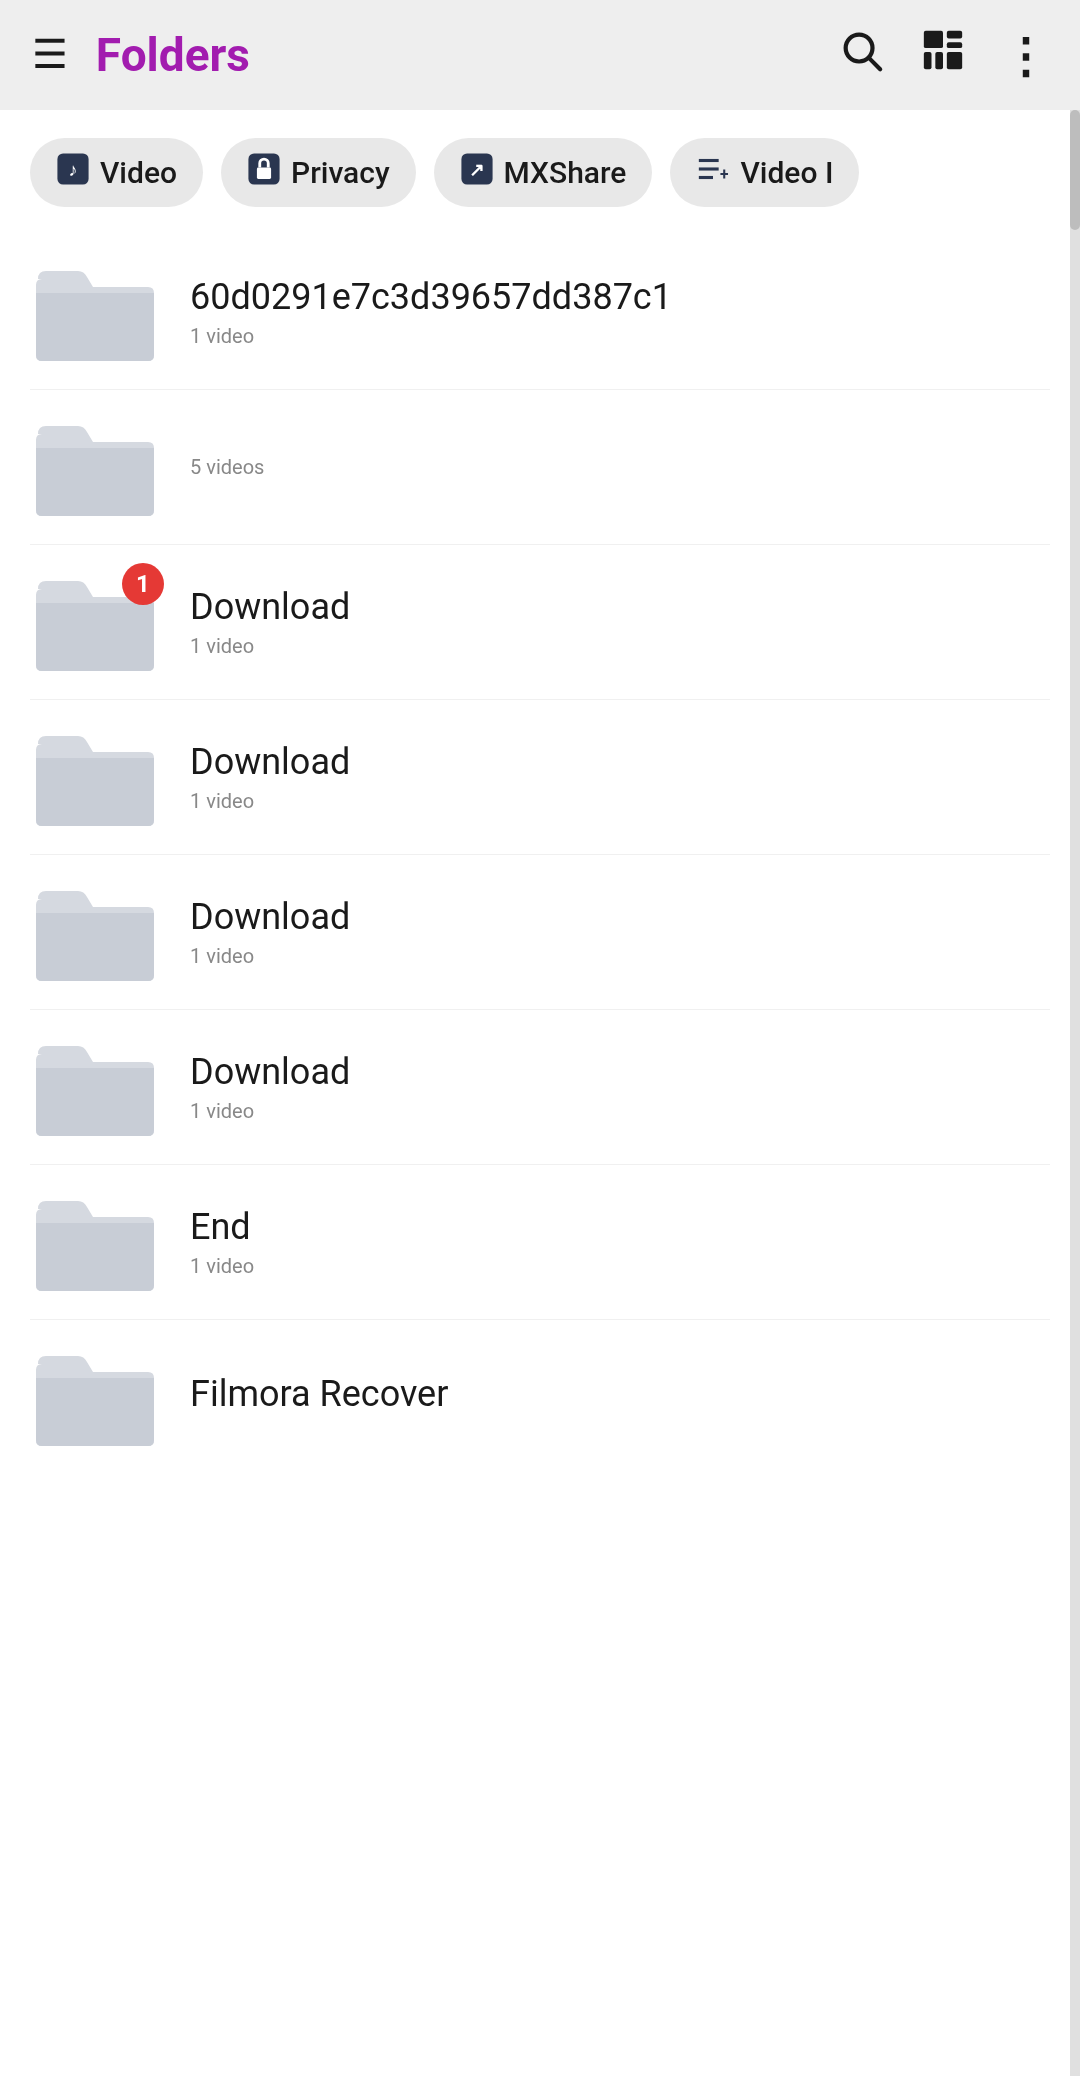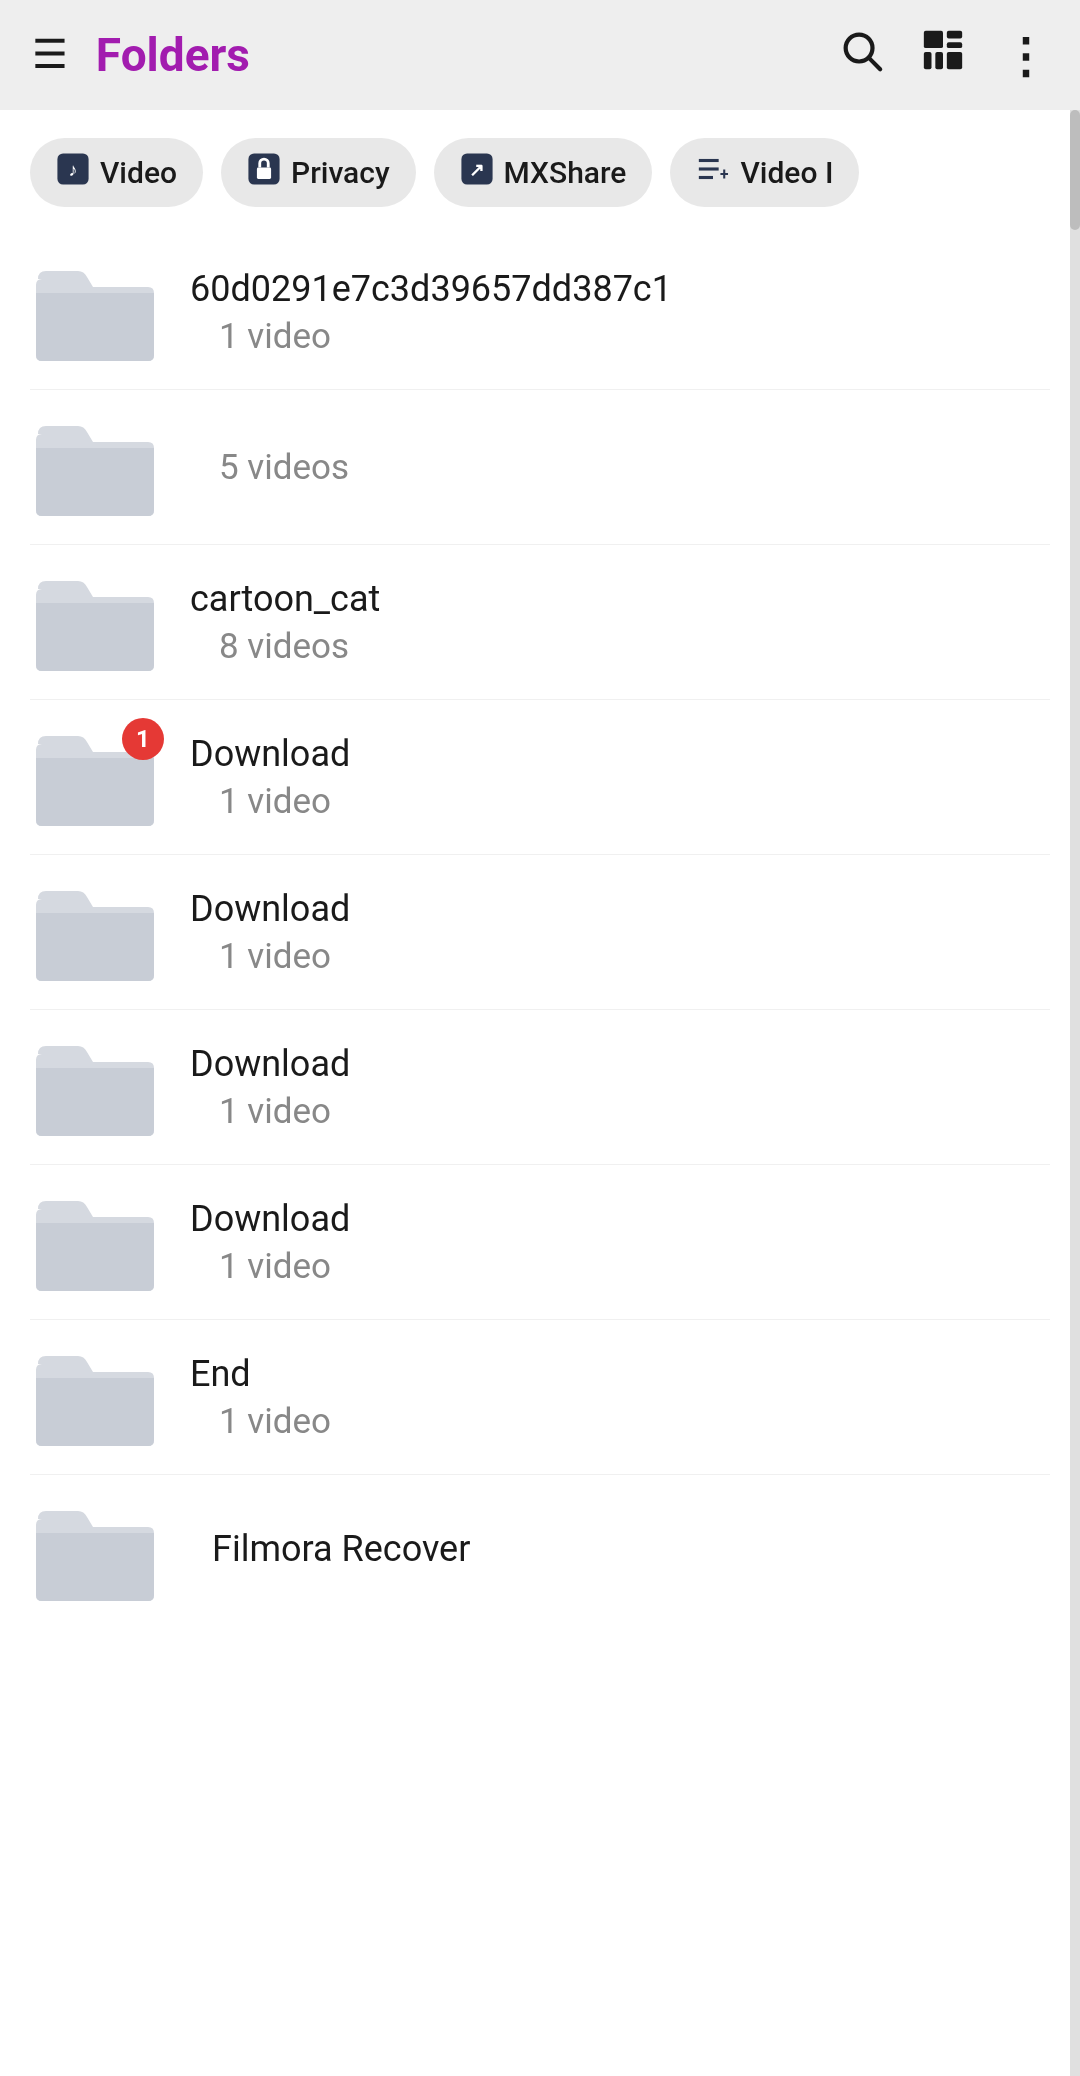--- a/index.html
+++ b/index.html
@@ -105,21 +105,20 @@
       display: flex;
       align-items: center;
       padding: 22px 0;
       border-bottom: 1px solid #f0f0f0;
       cursor: pointer;
       position: relative;
     }
 
     .folder-item:last-child {
       border-bottom: none;
-      gap: 22px;
     }
 
     .folder-icon-wrap {
       position: relative;
       width: 130px;
       height: 110px;
       flex-shrink: 0;
       margin-right: 30px;
     }
 
@@ -151,23 +150,22 @@
     }
 
     .folder-name {
       font-size: 36px;
       font-weight: 400;
       color: #1a1a1a;
       margin-bottom: 6px;
     }
 
     .folder-count {
-      font-size: 35px;
+      font-size: 20px;
       color: #888888;
-      margin-left: 29px;
     }
   </style>
 </head>
 <body>
 
 <div style="position:relative; width:1080px; min-height:2076px; background:#ffffff;">
 
   <div class="header">
     <span class="header-menu-icon">☰</span>
     <span class="header-title">Folders</span>
@@ -262,32 +260,20 @@
         <svg class="folder-shape" viewBox="0 0 130 110" fill="none">
           <path d="M8 22 Q8 14 16 14 L48 14 Q54 14 57 20 L63 30 L118 30 Q124 30 124 36 L124 98 Q124 104 118 104 L12 104 Q6 104 6 98 L6 28 Q6 22 12 22 Z" fill="#d5d9e0"></path>
           <path d="M6 36 L124 36 L124 98 Q124 104 118 104 L12 104 Q6 104 6 98 Z" fill="#c8cdd6"></path>
         </svg>
       </div>
       <div class="folder-info">
         <div class="folder-count">5 videos</div>
       </div>
     </div>
 
-    <div class="folder-item">
-      <div class="folder-icon-wrap">
-        <svg class="folder-shape" viewBox="0 0 130 110" fill="none">
-          <path d="M8 22 Q8 14 16 14 L48 14 Q54 14 57 20 L63 30 L118 30 Q124 30 124 36 L124 98 Q124 104 118 104 L12 104 Q6 104 6 98 L6 28 Q6 22 12 22 Z" fill="#d5d9e0"></path>
-          <path d="M6 36 L124 36 L124 98 Q124 104 118 104 L12 104 Q6 104 6 98 Z" fill="#c8cdd6"></path>
-        </svg>
-      </div>
-      <div class="folder-info">
-        <div class="folder-name">cartoon_cat</div>
-        <div class="folder-count">8 videos</div>
-      </div>
-    </div>
 
     <div class="folder-item">
       <div class="folder-icon-wrap">
         <svg class="folder-shape" viewBox="0 0 130 110" fill="none">
           <path d="M8 22 Q8 14 16 14 L48 14 Q54 14 57 20 L63 30 L118 30 Q124 30 124 36 L124 98 Q124 104 118 104 L12 104 Q6 104 6 98 L6 28 Q6 22 12 22 Z" fill="#d5d9e0"></path>
           <path d="M6 36 L124 36 L124 98 Q124 104 118 104 L12 104 Q6 104 6 98 Z" fill="#c8cdd6"></path>
         </svg>
         <div class="badge">1</div>
       </div>
       <div class="folder-info">

